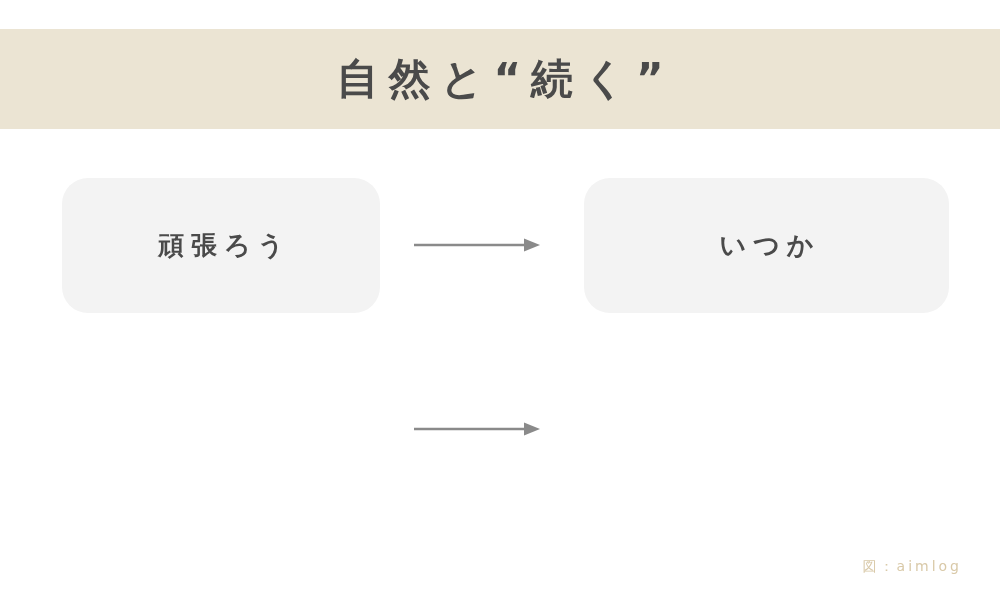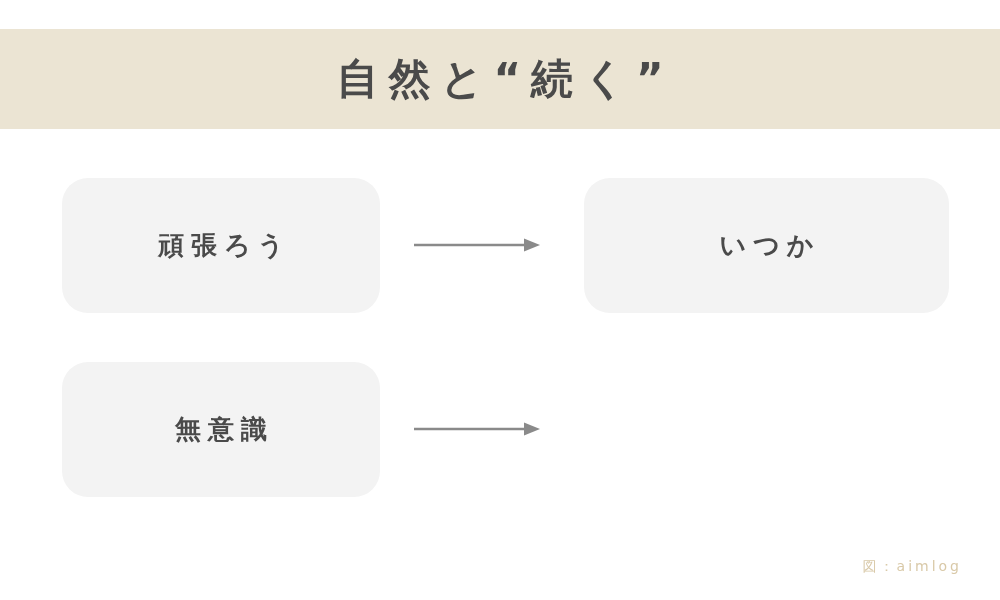--- a/index.html
+++ b/index.html
@@ -92,23 +92,20 @@
     <svg width="130" height="18" viewBox="0 0 130 18" aria-hidden="true">
       <line x1="2" y1="9" x2="114" y2="9" stroke="#8a8a8a" stroke-width="2.6"></line>
       <path d="M112 2.5 L128 9 L112 15.5 Z" fill="#8a8a8a"></path>
     </svg>
   </div>
 
   <div class="box box-row1-right">
     <span class="line">いつか</span>
   </div>
 
-  <div class="box box-row2-left">
-    <span class="line">無意識</span>
-  </div>
 
   <div class="arrow arrow-row2">
     <svg width="130" height="18" viewBox="0 0 130 18" aria-hidden="true">
       <line x1="2" y1="9" x2="114" y2="9" stroke="#8a8a8a" stroke-width="2.6"></line>
       <path d="M112 2.5 L128 9 L112 15.5 Z" fill="#8a8a8a"></path>
     </svg>
   </div>
 
 
   <div class="credit">図：aimlog</div>

